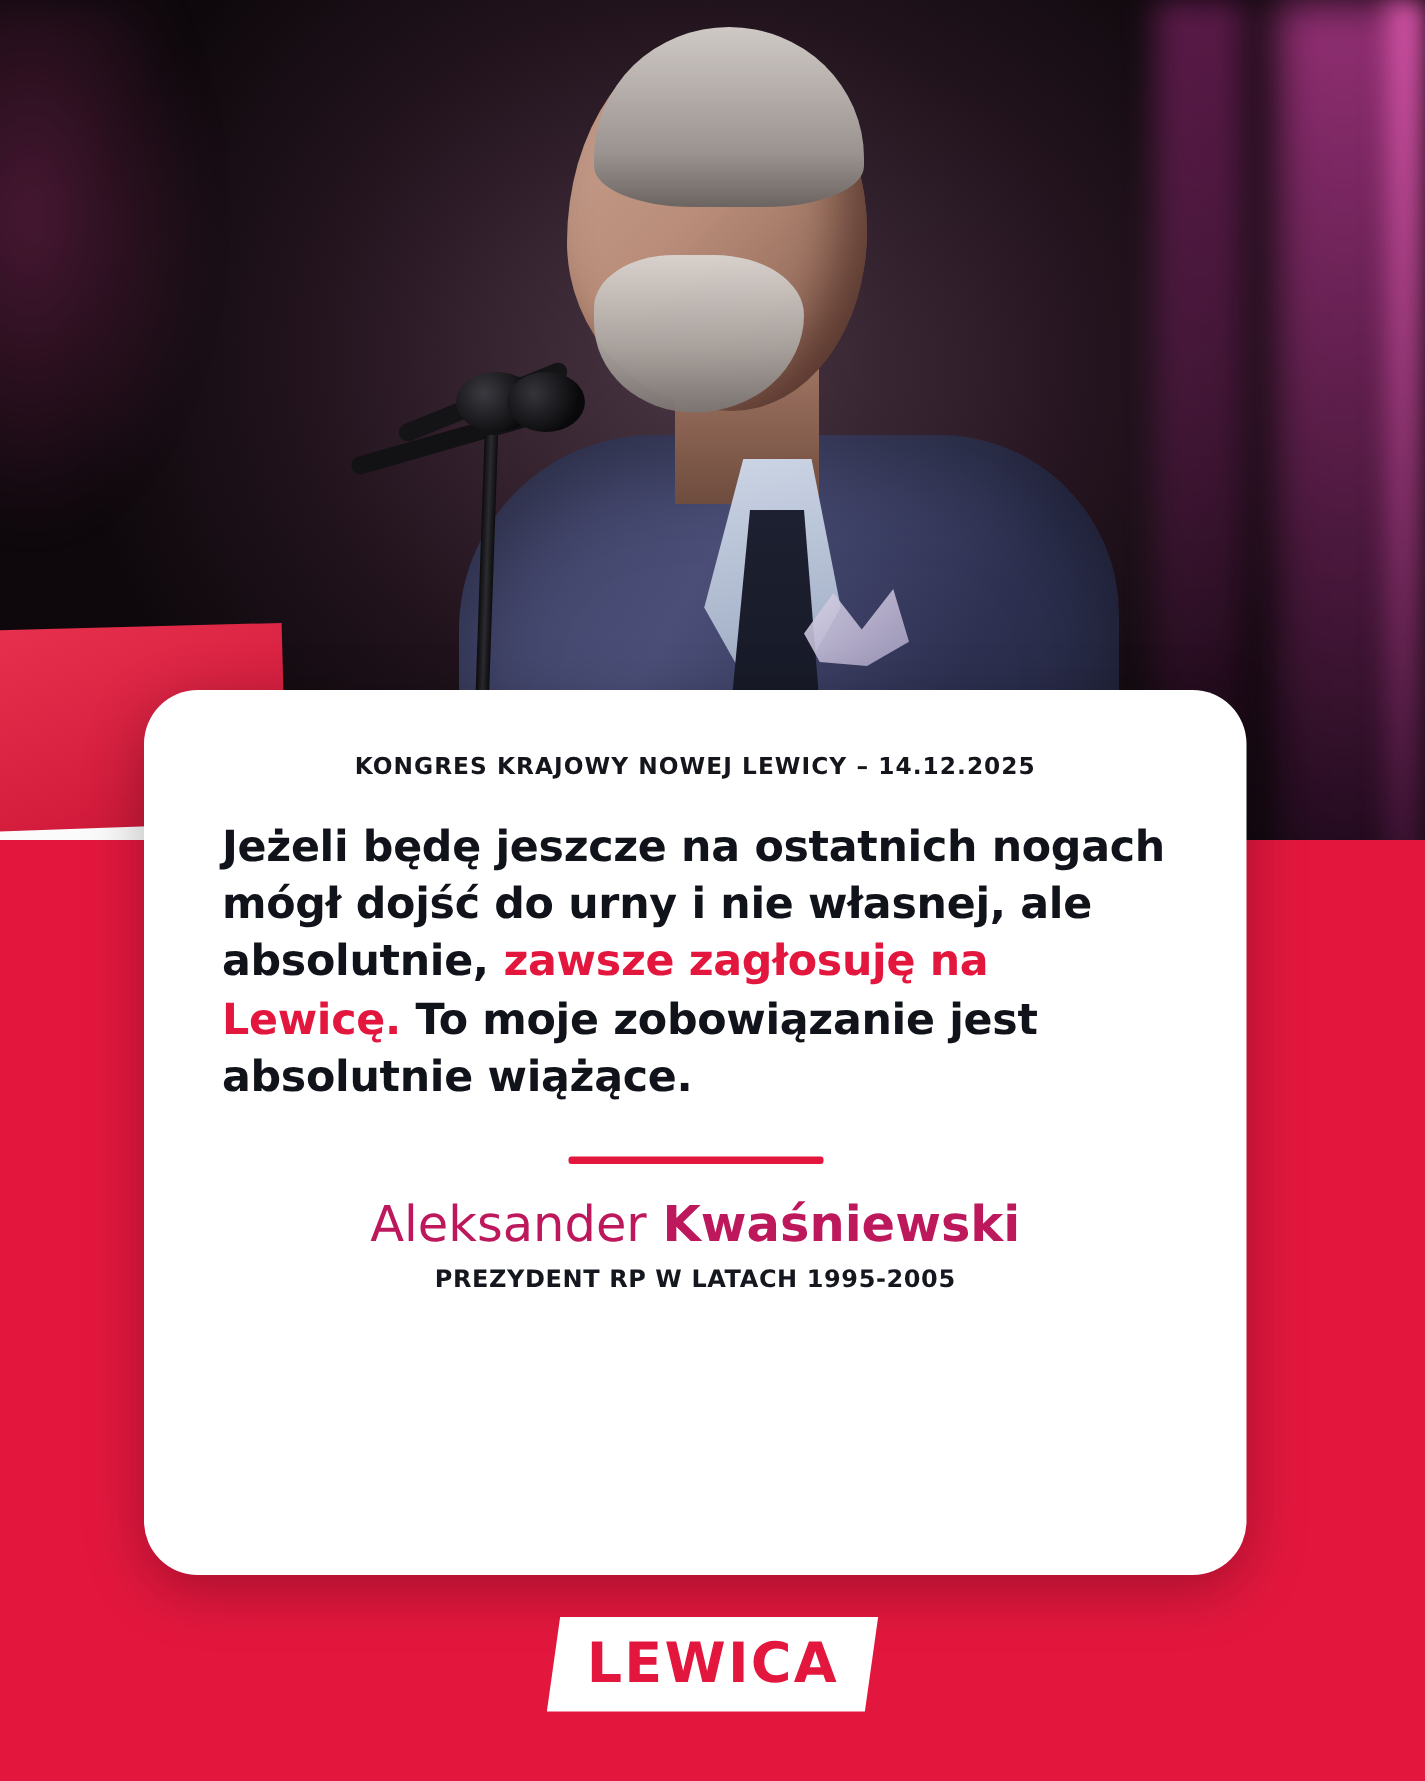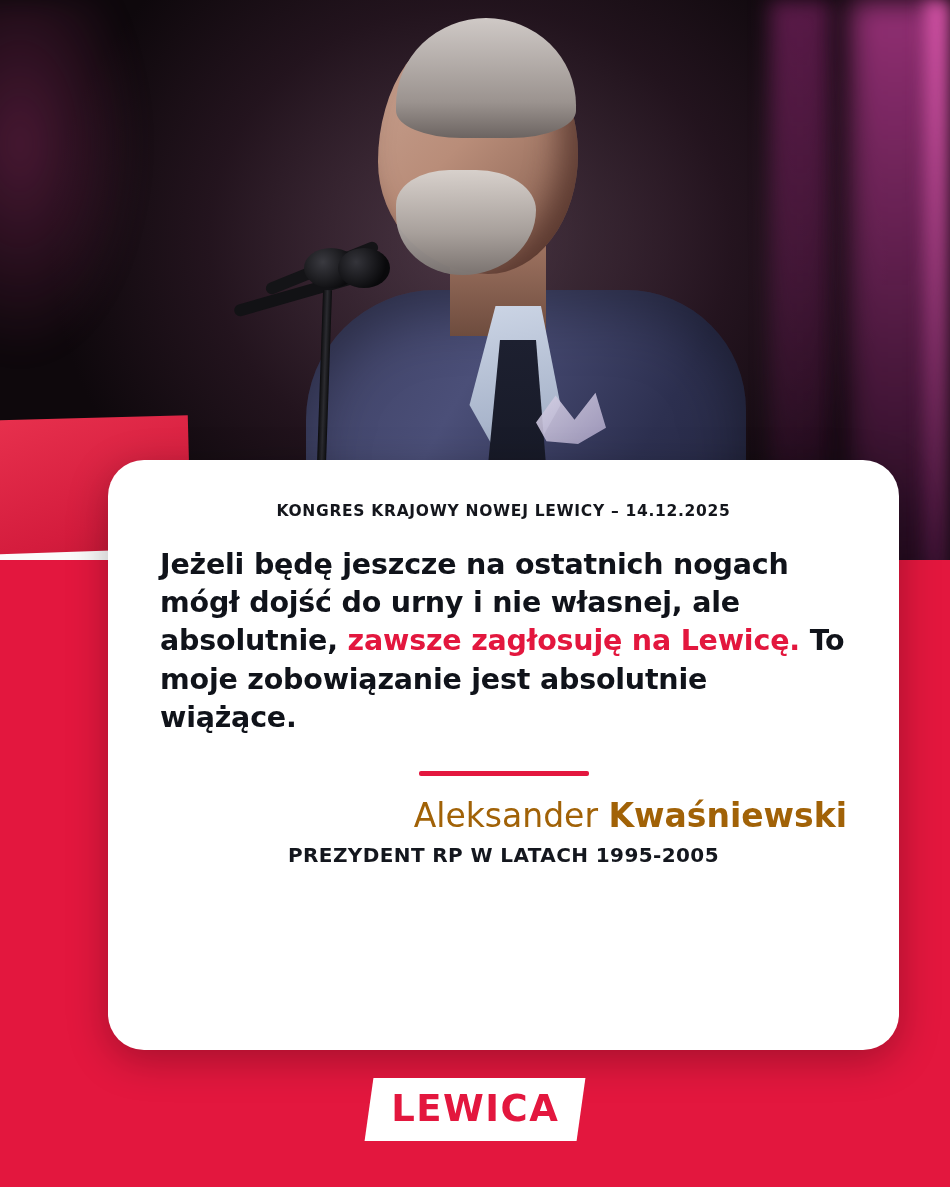--- a/index.html
+++ b/index.html
@@ -179,22 +179,22 @@
   .red-bg {
     position: absolute;
     left: 0; top: 560px;
     width: 950px; height: 627px;
     background: #E3173E;
   }
 
   
   .card {
     position: absolute;
-    left: 108px; top: 460px;
-    width: 791px;
+    left: 96px; top: 460px;
+    width: 735px;
     min-height: 590px;
     background: #ffffff;
     border-radius: 36px;
     box-shadow: 0 10px 40px rgba(0,0,0,0.28);
     padding: 36px 52px 40px 52px;
     box-sizing: border-box;
   }
   .kicker {
     text-align: center;
     font-family: "DejaVu Sans", sans-serif;
@@ -222,33 +222,33 @@
     color: #14171e;
     margin: 0 0 30px 0;
   }
   .rule {
     width: 170px; height: 5px;
     background: #E3173E;
     margin: 24px auto 20px auto;
     border-radius: 2px;
   }
   .author {
-    text-align: right;
+    text-align: center;
     font-family: "DejaVu Sans", sans-serif;
     font-size: 33px;
     font-weight: 400;
-    color: #a16207;
+    color: #be185d;
     margin: 0 0 8px 0;
   }
   .author b { font-weight: 700; }
   .author-role {
     text-align: center;
     font-family: "DejaVu Sans", sans-serif;
     font-weight: 700;
-    font-size: 20px;
+    font-size: 16px;
     letter-spacing: 0.4px;
     color: #14171e;
     margin: 0;
   }
 
   
   .logo-wrap {
     position: absolute;
     left: 0; right: 0; bottom: 46px;
     display: flex;

